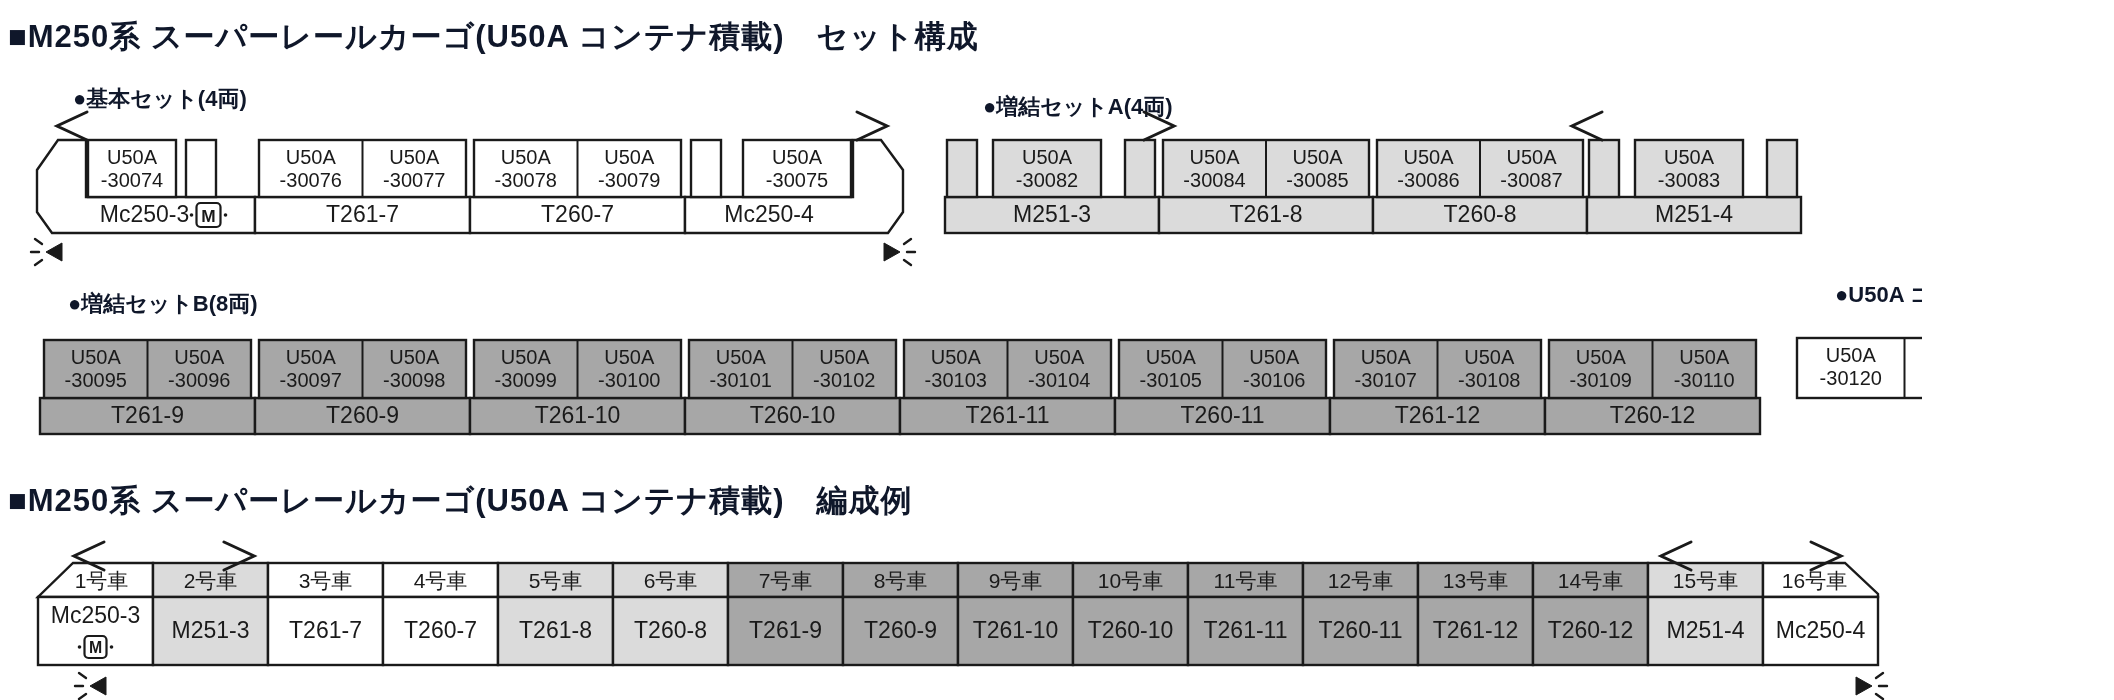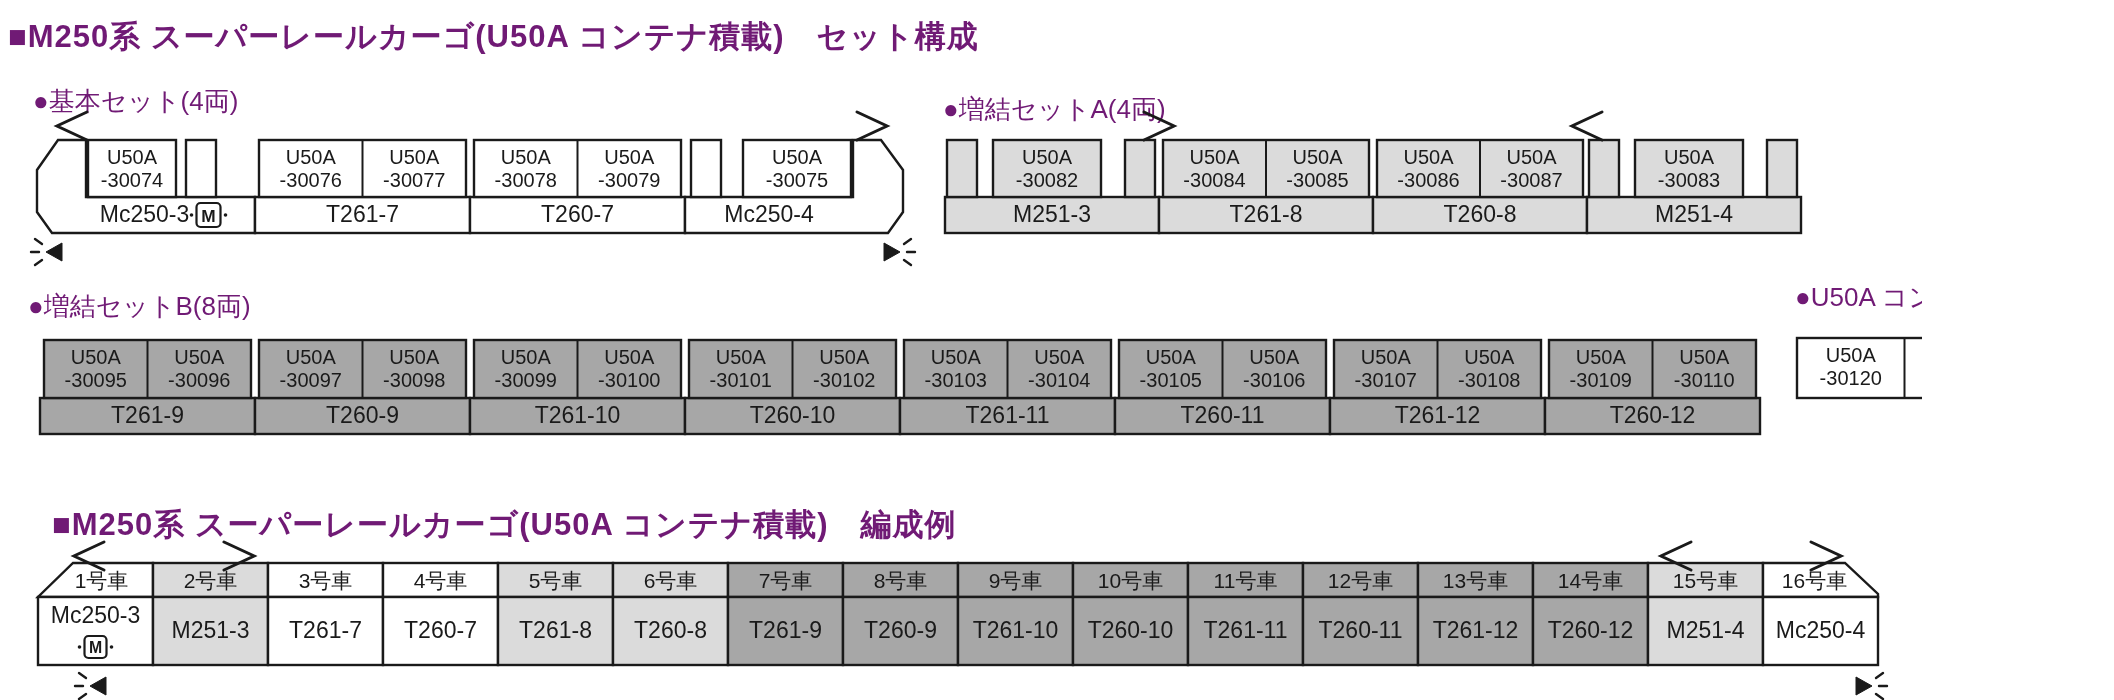--- a/index.html
+++ b/index.html
@@ -1,21 +1,21 @@
 <!DOCTYPE html>
 <html><head>
 <meta charset="utf-8">
 <style>
   html,body{margin:0;padding:0;background:#ffffff;}
   .page{position:relative;width:1922px;height:700px;background:#ffffff;overflow:hidden;
-        font-family:"Liberation Sans","DejaVu Sans",sans-serif;color:#701a75;}
+        font-family:"Liberation Sans","DejaVu Sans",sans-serif;color:#0f172a;}
   .title{position:absolute;font-size:31px;font-weight:bold;letter-spacing:1px;white-space:nowrap;}
   #title1{left:8px;top:16px;}
-  #title2{left:8px;top:504px;margin-left:44px;}
-  .sec-label{position:absolute;font-size:26px;font-weight:normal;white-space:nowrap;}
+  #title2{left:8px;top:480px;}
+  .sec-label{position:absolute;font-size:22px;font-weight:bold;white-space:nowrap;margin-left:40px;}
   #lbl-basic{left:33px;top:84px;}
   #lbl-seta{left:943px;top:92px;}
   #lbl-setb{left:28px;top:289px;text-align:center;}
   #lbl-u50a{left:1795px;top:280px;}
   #diagram{position:absolute;left:0;top:0;}
   svg text{font-family:"Liberation Sans","DejaVu Sans",sans-serif;}
 </style>
 </head>
 <body>
 

